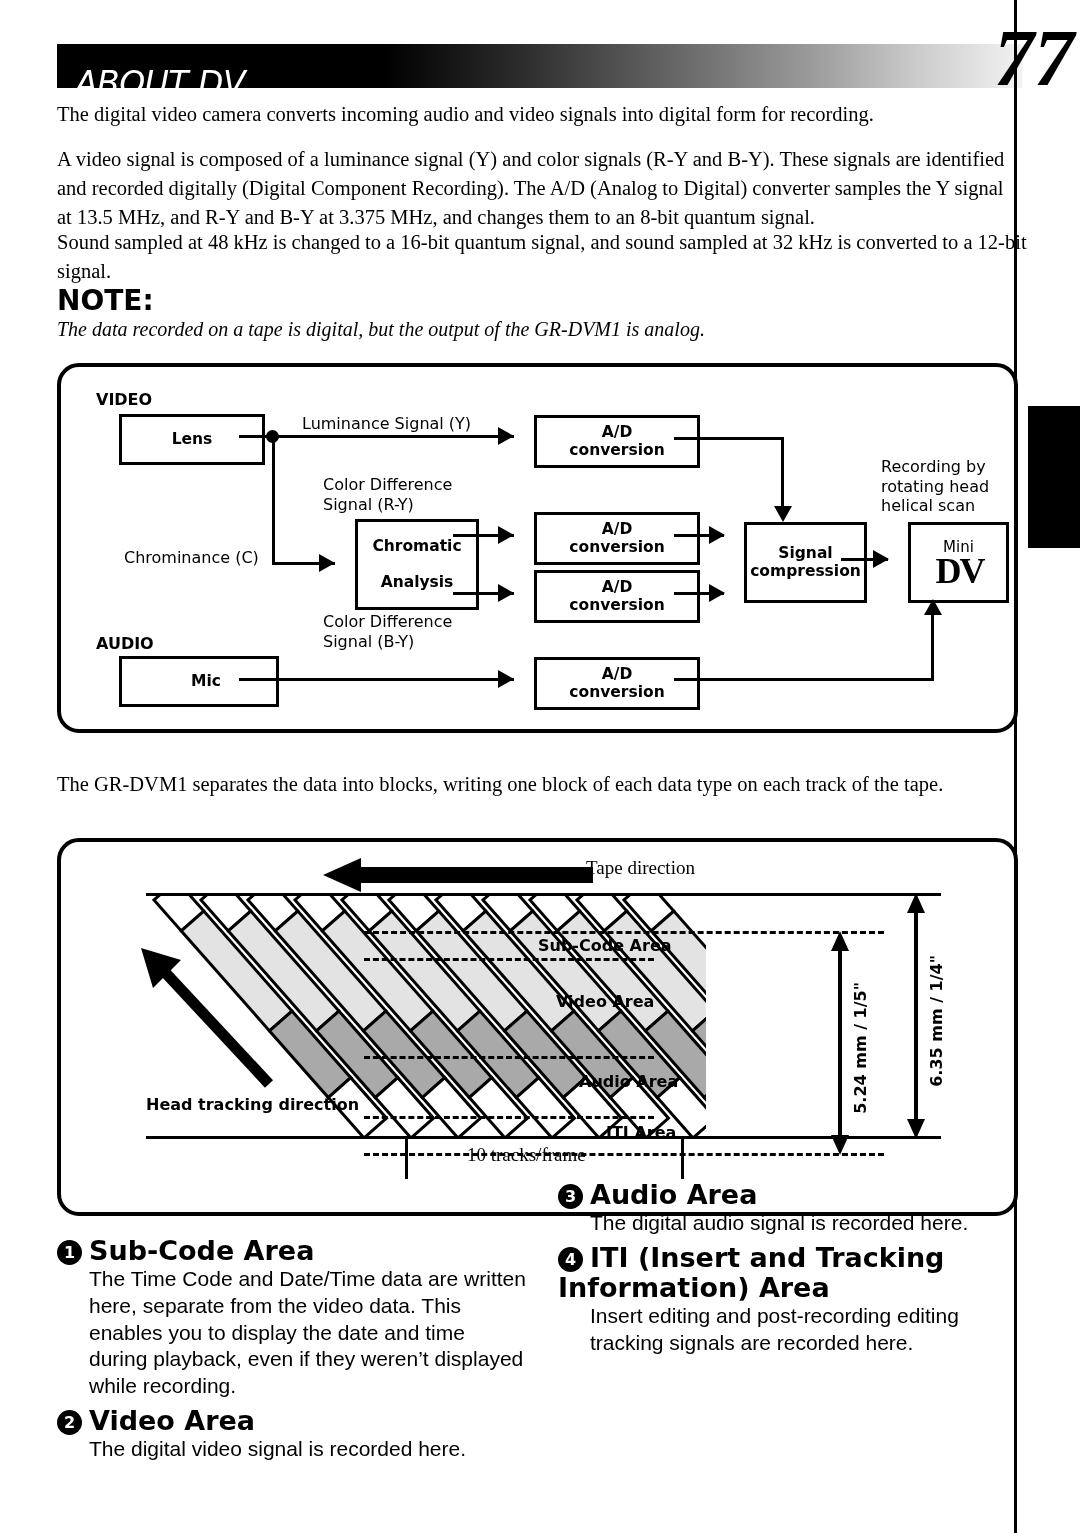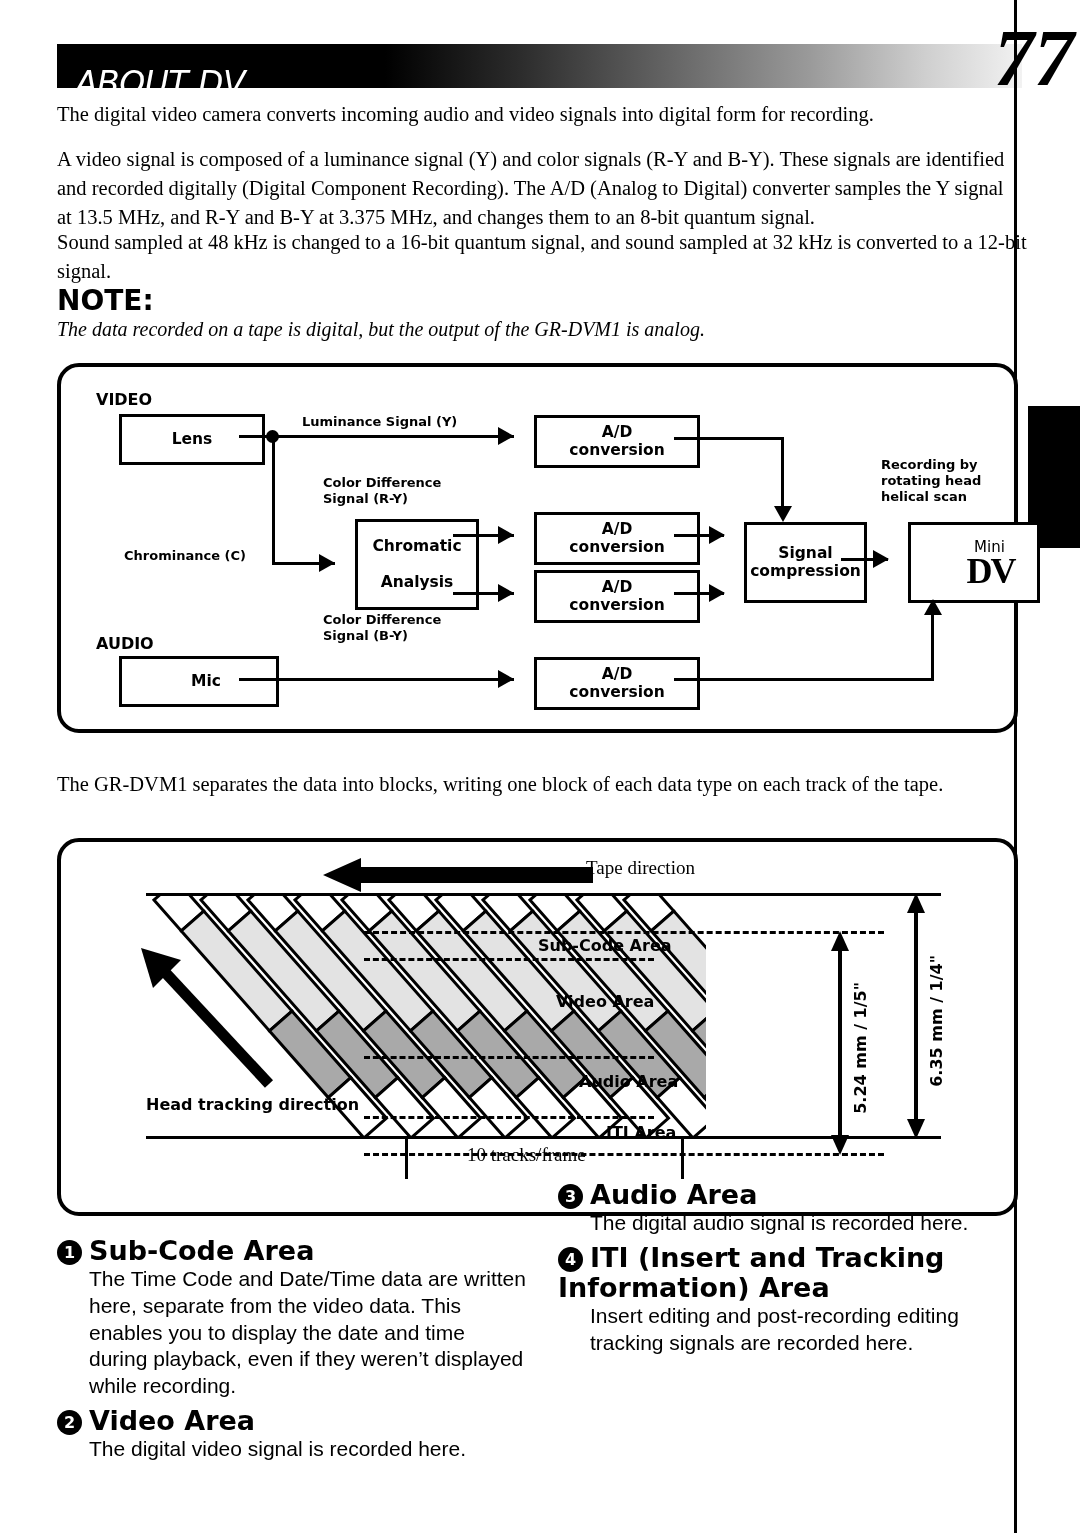--- a/index.html
+++ b/index.html
@@ -35,22 +35,22 @@
   
   .frame{position:absolute;border:4px solid #000;border-radius:22px;background:#fff;}
 
   
   #diagram1{left:57px;top:363px;width:953px;height:362px;}
   .d1 .box{position:absolute;border:3px solid #000;background:#fff;
         font-family:"DejaVu Sans",sans-serif;font-weight:bold;
         display:flex;flex-direction:column;align-items:center;justify-content:center;
         text-align:center;line-height:1.12;font-size:15.5px;margin-left:20px;}
   .d1 .sect{position:absolute;font-family:"DejaVu Sans",sans-serif;font-weight:bold;font-size:16px;}
-  .d1 .lbl{position:absolute;font-family:"DejaVu Sans",sans-serif;font-weight:bold;
-        font-size:13px;line-height:1.22;}
+  .d1 .lbl{position:absolute;font-family:"DejaVu Sans",sans-serif;font-weight:normal;
+        font-size:16px;line-height:1.22;}
   .d1 .hline{position:absolute;background:#000;height:3px;}
   .d1 .vline{position:absolute;background:#000;width:3px;}
   .d1 .dot{position:absolute;width:13px;height:13px;border-radius:50%;background:#000;}
   .arrowR{position:absolute;width:0;height:0;border-top:9px solid transparent;
         border-bottom:9px solid transparent;border-left:16px solid #000;}
   .arrowD{position:absolute;width:0;height:0;border-left:9px solid transparent;
         border-right:9px solid transparent;border-top:16px solid #000;}
   .arrowU{position:absolute;width:0;height:0;border-left:9px solid transparent;
         border-right:9px solid transparent;border-bottom:16px solid #000;}
   .minidv{display:flex;align-items:baseline;justify-content:center;}
@@ -134,21 +134,21 @@
   <div class="box" style="left:453px;top:290px;width:160px;height:47px;">
     <span>A/D</span>
     <span>conversion</span>
   </div>
 
   <div class="box" style="left:663px;top:155px;width:117px;height:75px;">
     <span>Signal</span>
     <span>compression</span>
   </div>
 
-  <div class="box minidv" style="left:827px;top:155px;width:95px;height:75px;padding-left:31px;">
+  <div class="box minidv" style="left:827px;top:155px;width:95px;height:75px;">
     <span class="mini">Mini</span>
     <span class="dv">DV</span>
   </div>
 
   <div class="hline" style="left:178px;top:68px;width:275px;"></div>
   <div class="arrowR" style="left:437px;top:60px;"></div>
   <div class="dot" style="left:205px;top:63px;"></div>
   <div class="vline" style="left:211px;top:68px;height:130px;"></div>
   <div class="hline" style="left:211px;top:195px;width:63px;"></div>
   <div class="arrowR" style="left:258px;top:187px;"></div>

